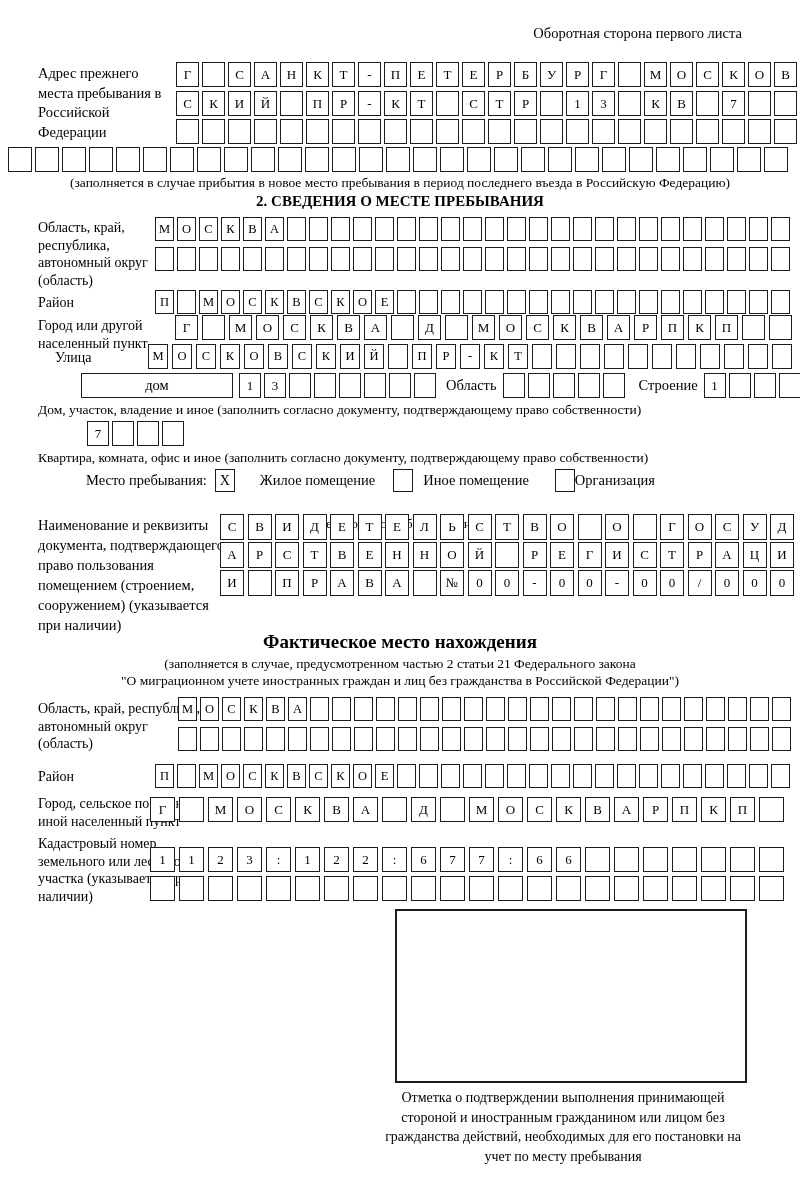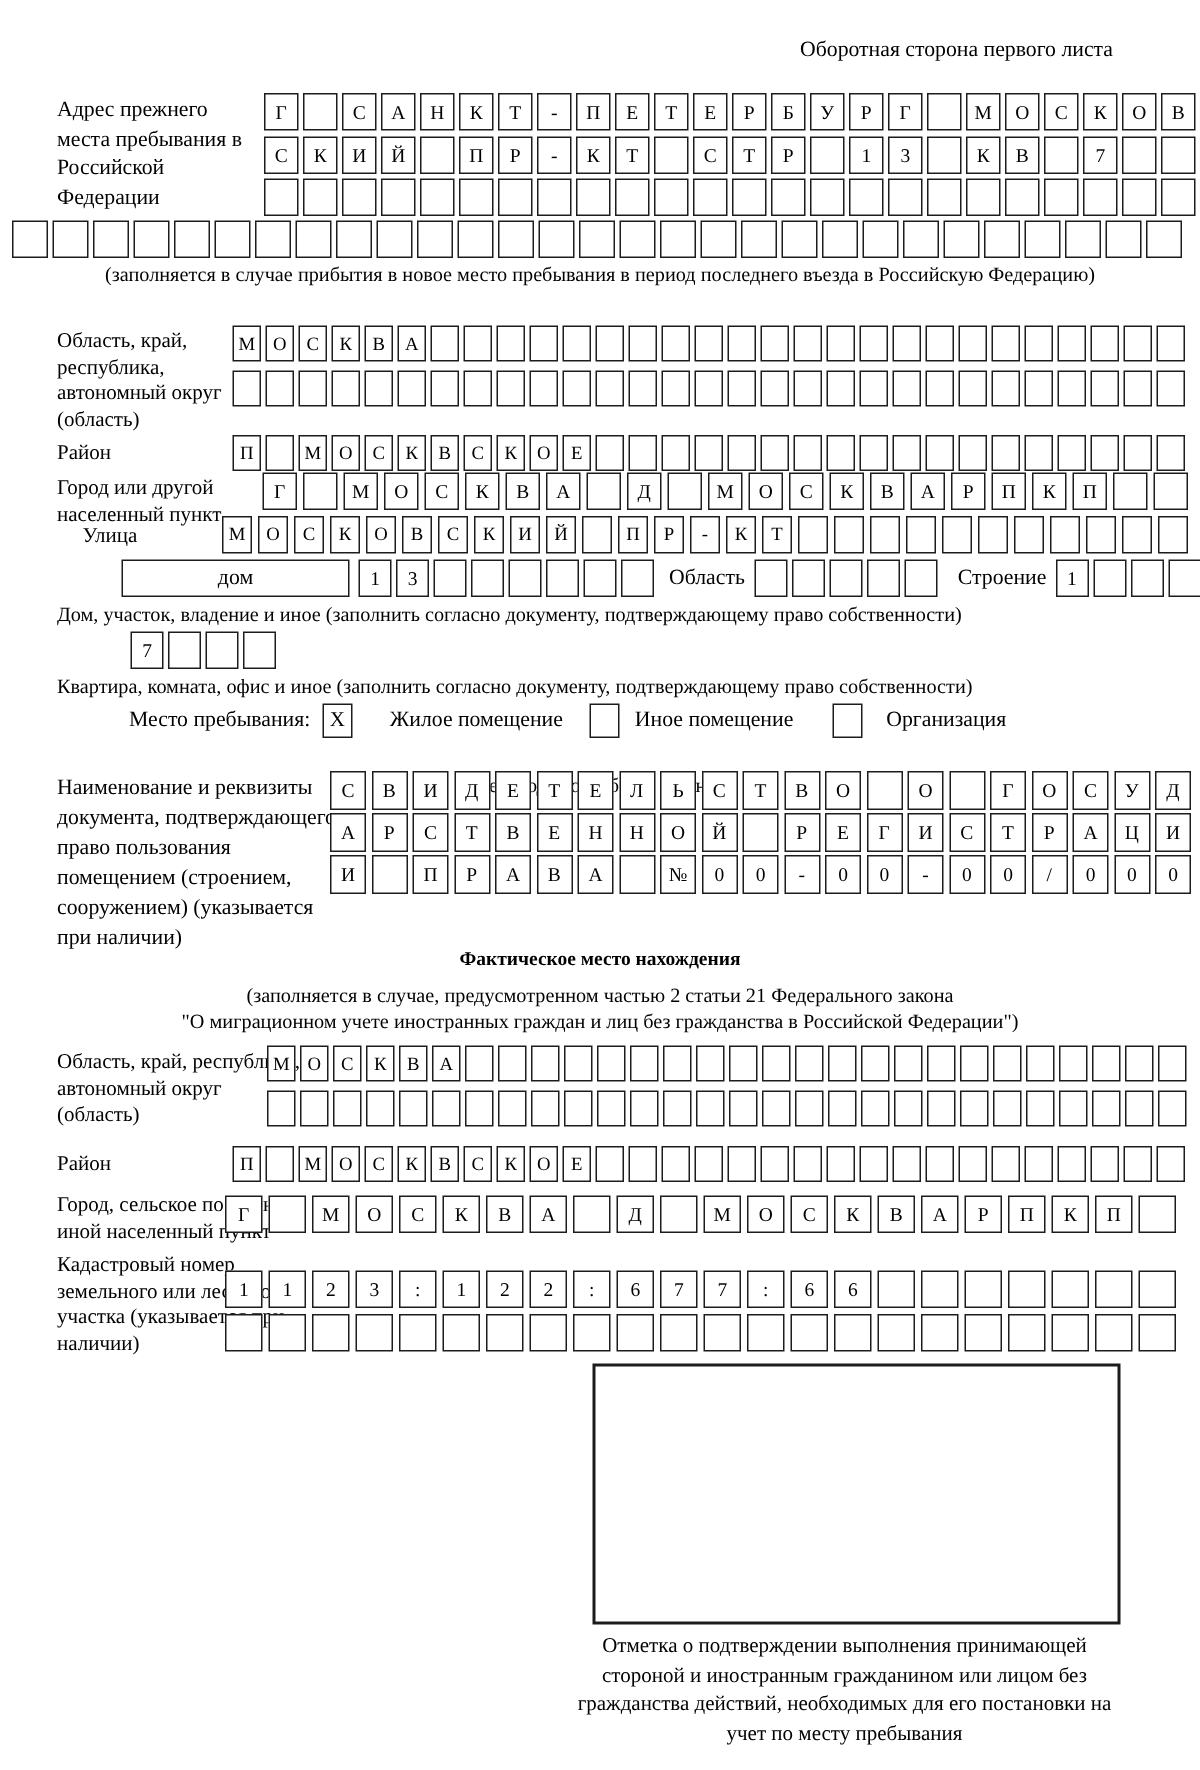--- a/index.html
+++ b/index.html
@@ -143,20 +143,21 @@
       <span class="cb"></span>
       <span class="cb"></span>
       <span class="cb"></span>
       <span class="cb"></span>
       <span class="cb"></span>
       <span class="cb"></span>
       <span class="cb"></span>
     </div>
   <div class="abs cap center" style="top:175px;">(заполняется в случае прибытия в новое место пребывания в период последнего въезда в Российскую Федерацию)</div>
 
+  <div class="abs center bold" style="top:193px;font-size:15px;">2. СВЕДЕНИЯ О МЕСТЕ ПРЕБЫВАНИЯ</div>
 
   <div class="abs lbl" style="left:38px;top:219px;width:122px;">Область, край, республика, автономный округ (область)</div>
   <div class="abs boxrow sz-sm" style="left:155px;top:217px;">
       <span class="cb">М</span>
       <span class="cb">О</span>
       <span class="cb">С</span>
       <span class="cb">К</span>
       <span class="cb">В</span>
       <span class="cb">А</span>
       <span class="cb"></span>
@@ -346,21 +347,21 @@
   </div>
   <div class="abs cap" style="left:38px;top:450px;">Квартира, комната, офис и иное (заполнить согласно документу, подтверждающему право собственности)</div>
 
   <div class="abs flexline" style="left:38px;top:469px;">
     <div class="inline-lbl">Место пребывания:</div>
     <div class="chk" style="margin-left:8px;">X</div>
     <div class="inline-lbl" style="margin-left:25px;">Жилое помещение</div>
     <div class="chk" style="margin-left:18px;"></div>
     <div class="inline-lbl" style="margin-left:10px;">Иное помещение</div>
     <div class="chk" style="margin-left:26px;"></div>
-    <div class="inline-lbl" style="margin-left:16px;">Организация</div>
+    <div class="inline-lbl" style="">Организация</div>
   </div>
   <div class="abs cap center" style="top:516px;">(Необходимо выбрать нужное)</div>
 
   <div class="abs lbl-wide" style="left:38px;top:515px;width:192px;line-height:20px;">Наименование и реквизиты документа, подтверждающего право пользования помещением (строением, сооружением) (указывается при наличии)</div>
   <div class="abs boxrow sz-doc" style="left:220px;top:514px;">
       <span class="cb">С</span>
       <span class="cb">В</span>
       <span class="cb">И</span>
       <span class="cb">Д</span>
       <span class="cb">Е</span>
@@ -421,21 +422,21 @@
       <span class="cb">0</span>
       <span class="cb">-</span>
       <span class="cb">0</span>
       <span class="cb">0</span>
       <span class="cb">/</span>
       <span class="cb">0</span>
       <span class="cb">0</span>
       <span class="cb">0</span>
     </div>
 
-  <div class="abs center bold" style="top:631px;font-size:13px;">Фактическое место нахождения</div>
+  <div class="abs center bold" style="top:631px;font-size:19px;">Фактическое место нахождения</div>
   <div class="abs cap center" style="top:656px;">(заполняется в случае, предусмотренном частью 2 статьи 21 Федерального закона</div>
   <div class="abs cap center" style="top:673px;">"О миграционном учете иностранных граждан и лиц без гражданства в Российской Федерации")</div>
 
   <div class="abs lbl" style="left:38px;top:700px;width:162px;">Область, край, республика, автономный округ (область)</div>
   <div class="abs boxrow sz-sm" style="left:178px;top:697px;">
       <span class="cb">М</span>
       <span class="cb">О</span>
       <span class="cb">С</span>
       <span class="cb">К</span>
       <span class="cb">В</span>

